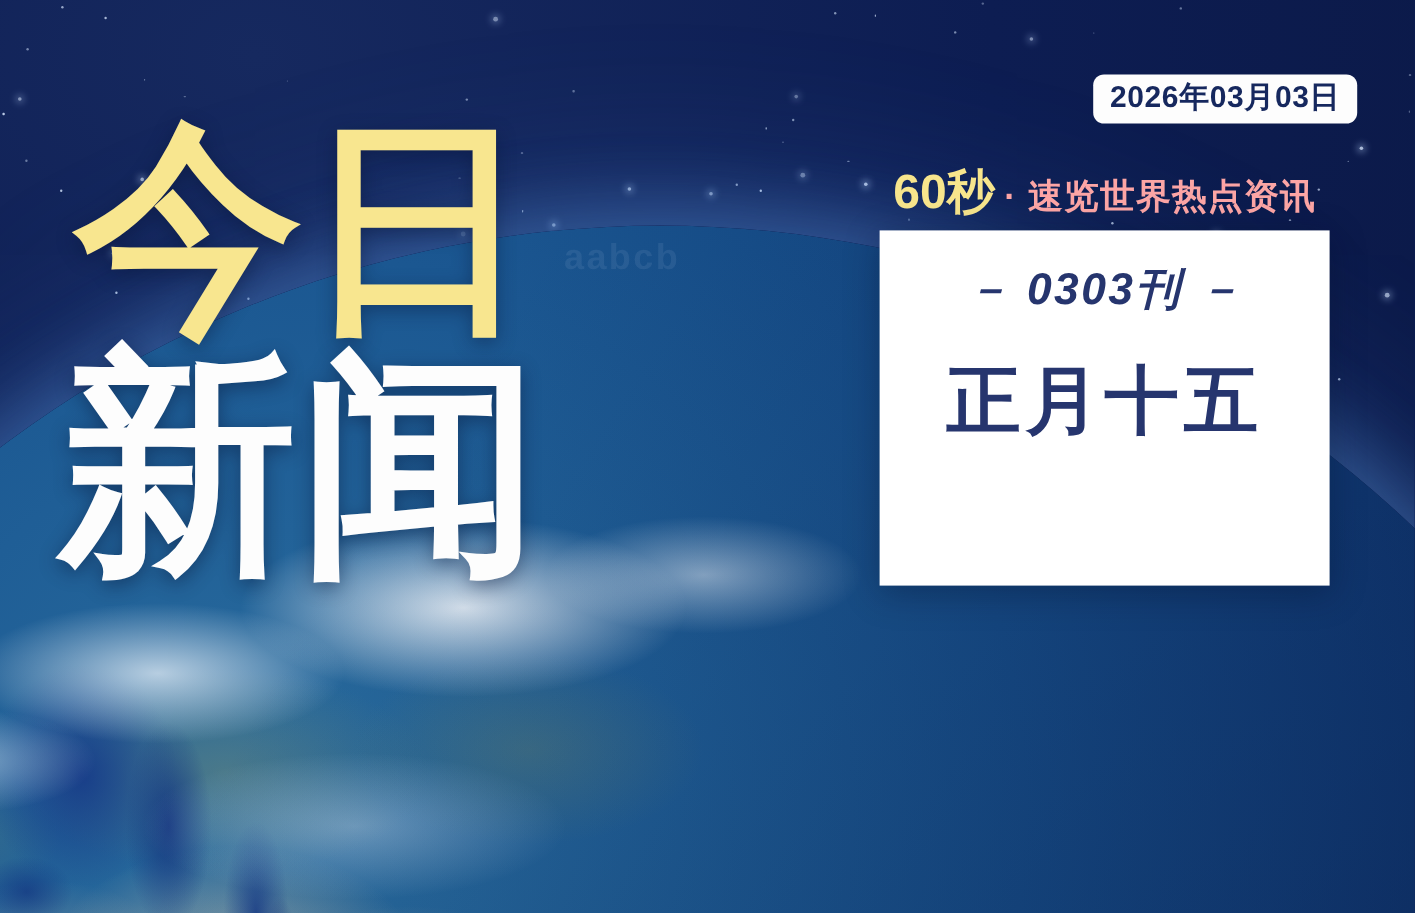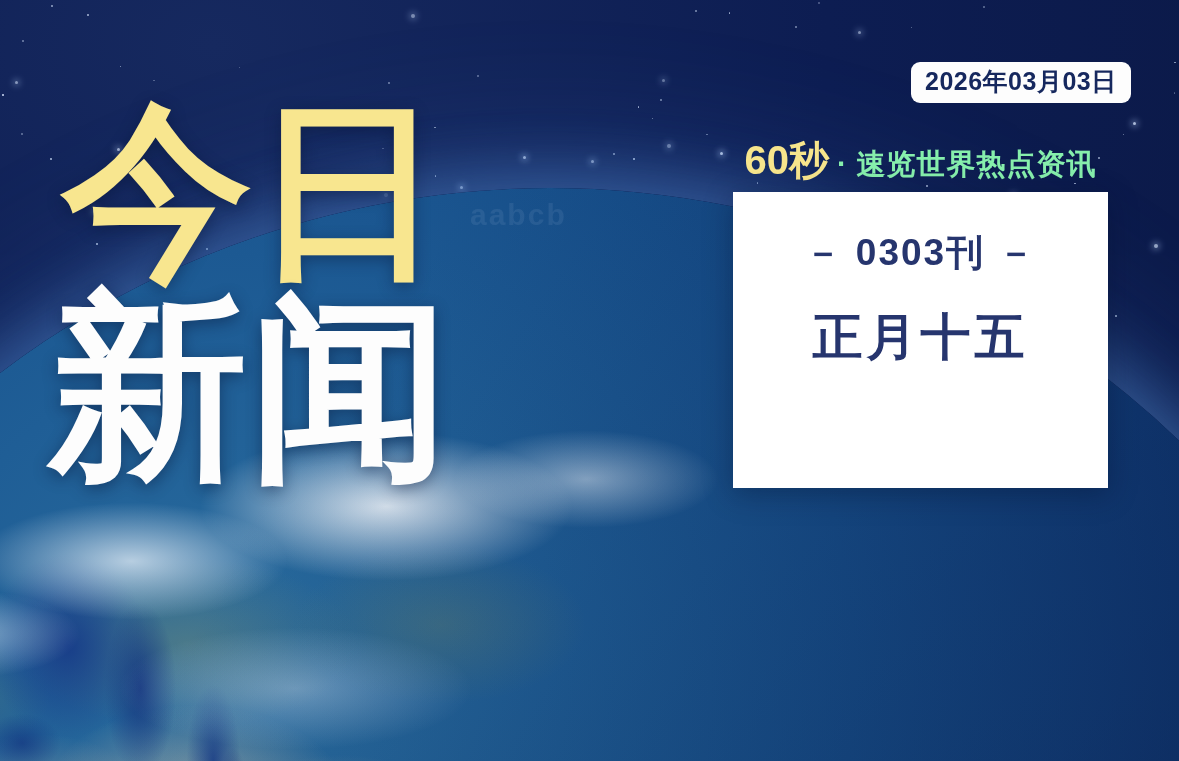--- a/index.html
+++ b/index.html
@@ -124,46 +124,46 @@
     width:375px;
     text-align:center;
     white-space:nowrap;
     line-height:1;
   }
   .tag-60{
     font-size:40px;font-weight:700;color:#f7e58c;
     letter-spacing:0;vertical-align:baseline;
   }
   .tag-rest{
-    font-size:29px;font-weight:700;color:#86efac;
+    font-size:29px;font-weight:700;color:#fca5a5;
     letter-spacing:1px;margin-left:8px;
   }
   .info-card{
     position:absolute;
     left:733px;top:192px;
     width:375px;height:296px;
     background:#ffffff;
     box-shadow:0 6px 26px rgba(4,14,44,.35);
     display:flex;
     flex-direction:column;
     align-items:center;
     justify-content:flex-start;
     color:#26356e;
   }
   .card-issue{
-    margin-top:36px;
-    font-size:37px;font-weight:700;letter-spacing:2px;white-space:nowrap;
+    margin-top:24px;
+    font-size:37px;font-weight:700;letter-spacing:2px;white-space:nowrap;font-style:italic;
   }
   .card-weekday{
     margin-top:22px;
     font-size:58px;font-weight:700;letter-spacing:6px;white-space:nowrap;
   }
   .card-lunar{
     margin-top:26px;
-    font-size:50px;font-weight:700;letter-spacing:4px;white-space:nowrap;
+    font-size:62px;font-weight:700;letter-spacing:4px;white-space:nowrap;
   }
 
   
   .quote-bar{
     position:absolute;
     left:34px;top:573px;
     width:1075px;height:86px;
     box-sizing:border-box;
     background:#4355a6;
     border:3px solid #f4f6fb;

